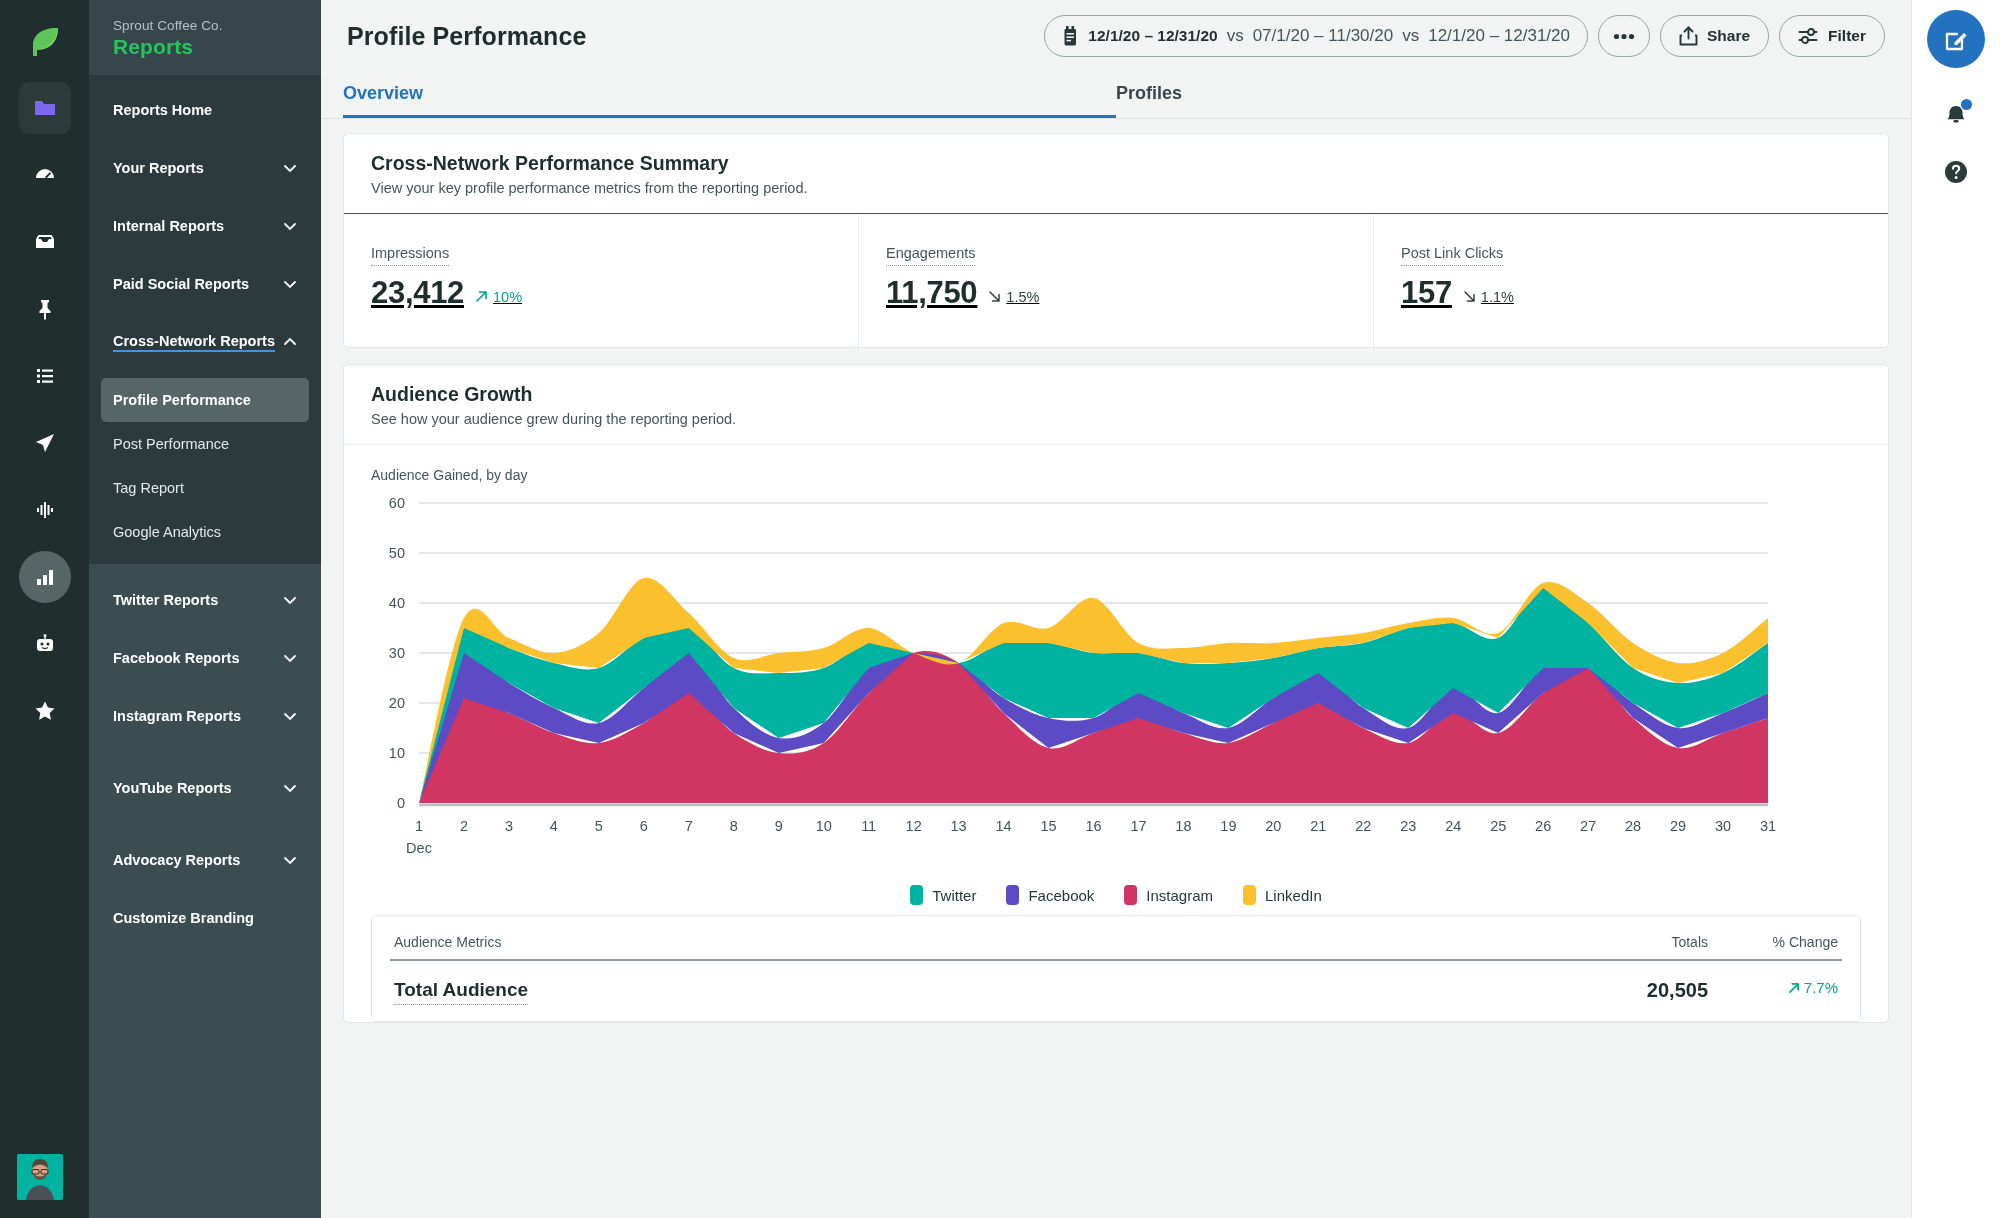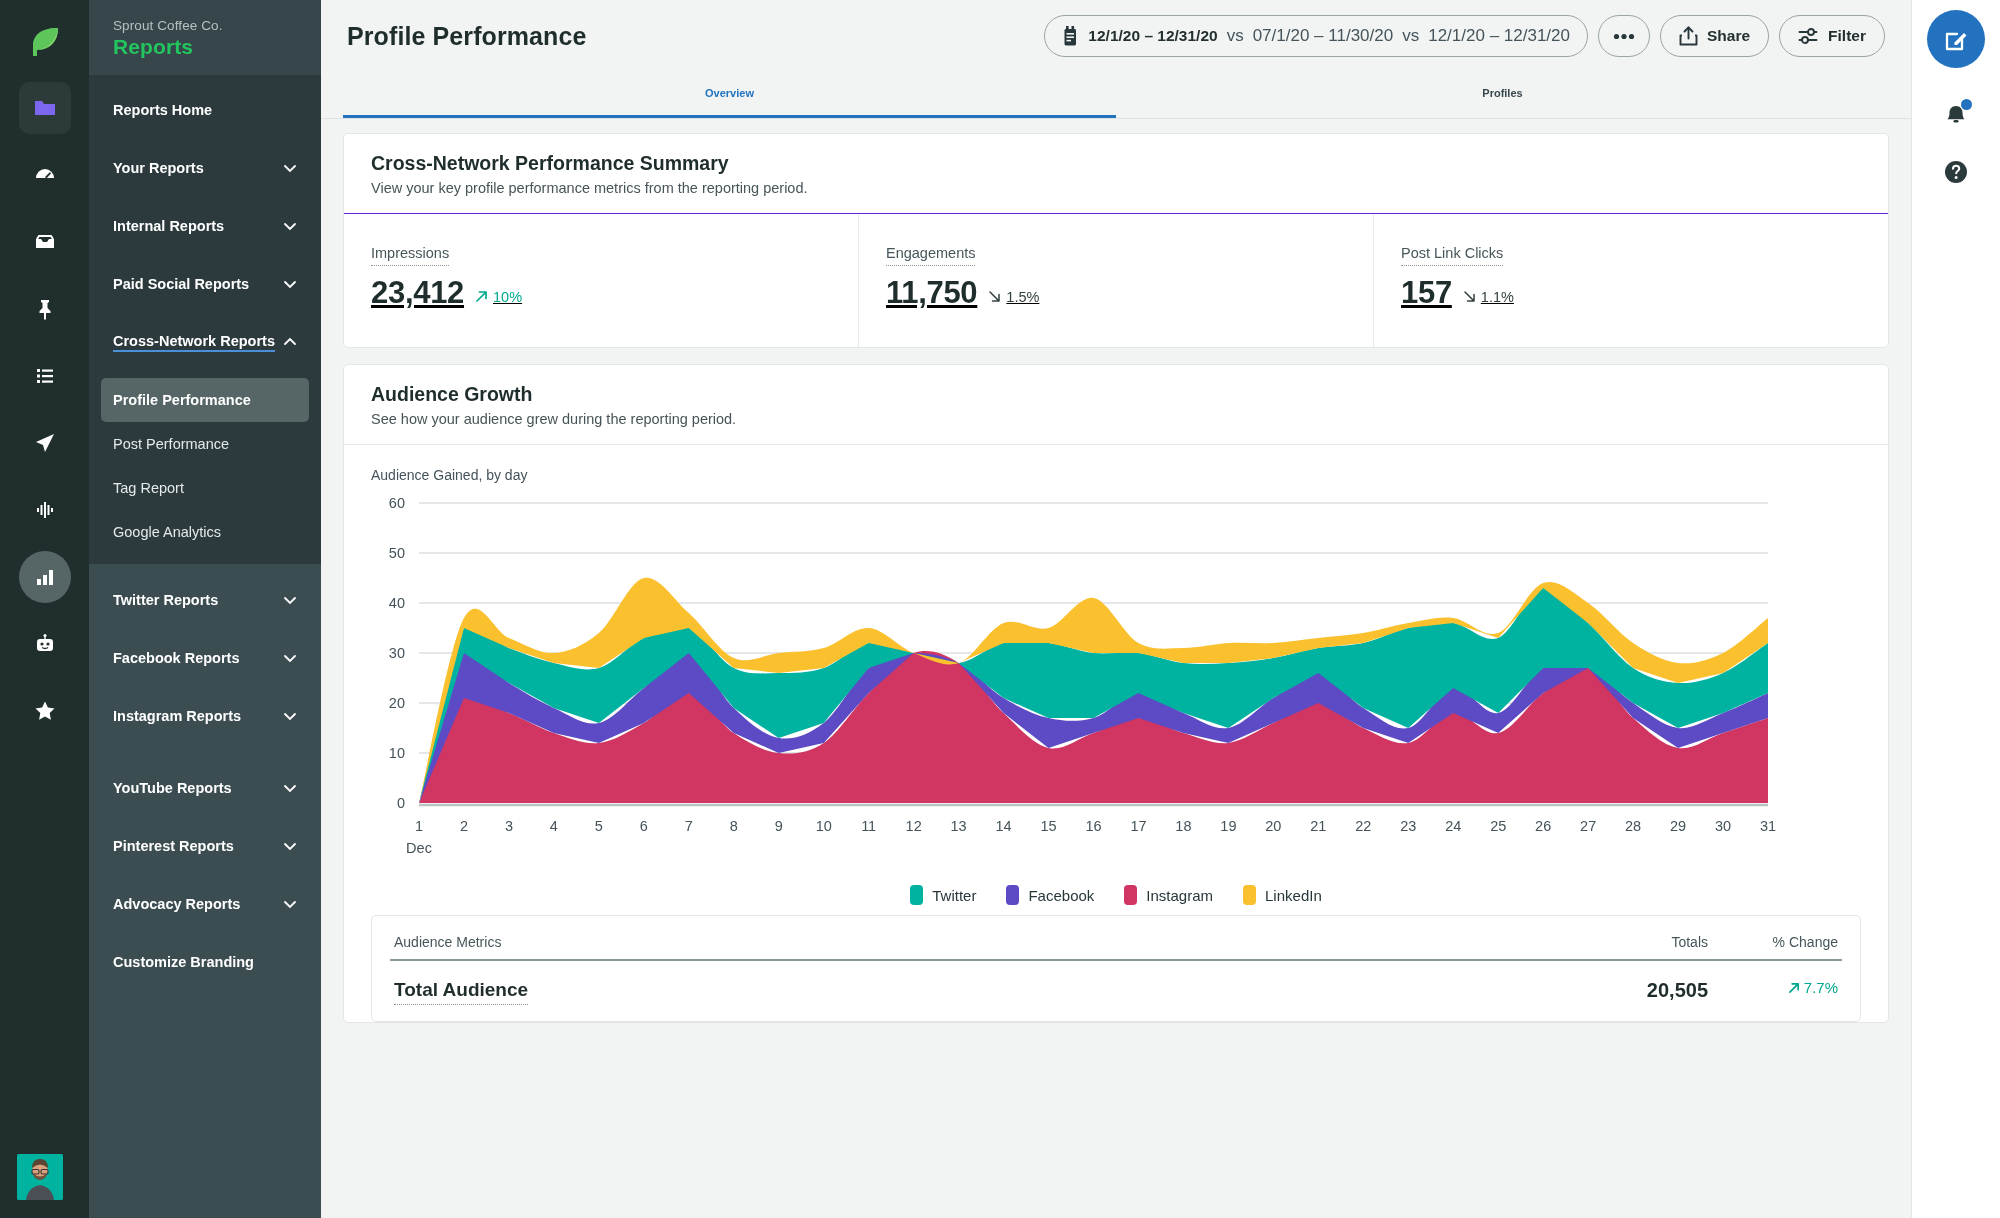--- a/index.html
+++ b/index.html
@@ -86,21 +86,21 @@
     padding: 0 17px; gap: 9px; cursor: pointer; color:#27373a;
   }
   .pill .primary-range { font-size: 15.5px; font-weight: bold; color: #23302f; }
   .pill .cmp-range { font-size: 17px; color: #45545a; }
   .pill-btn { height: 42px; min-width: 42px; border: 1px solid #9aa5a5; border-radius: 21px;
     background: #f2f4f4; display: flex; align-items: center; justify-content: center;
     padding: 0 18px; gap: 9px; cursor: pointer; font-size: 15.5px; font-weight: bold; color: #23302f; }
 
   
   .tabs { display: flex; background: #f2f4f4; border-bottom: 1px solid #dfe3e3; flex: 0 0 44px; padding: 0 22px;}
-  .tab { flex: 1 1 0; text-align: center; font-size: 11px; font-weight: bold;
+  .tab { flex: 1 1 0; font-size: 18px; font-weight: bold;
     color: #37474d; line-height: 43px; cursor: pointer; }
   .tab.active { color: #2272bf; border-bottom: 3px solid #2272bf; }
 
   
   .content { flex: 1 1 auto; overflow: hidden; padding: 14px 22px 0 22px; }
   .card { background: #fff; border: 1px solid #e2e6e6; border-radius: 5px; margin-bottom: 16px; }
   .card-head { padding: 18px 27px 17px 27px; }
   .card-title { font-size: 19.5px; font-weight: bold; color: #1f2d2d; margin-bottom: 5px; }
   .card-sub { font-size: 14.5px; color: #475457; }
 
@@ -330,26 +330,20 @@
       </div>
       <div class="sb-spacer"></div>
       <div class="sb-spacer"></div>
       <div class="sb-item">
         <span>YouTube Reports</span>
         <svg class="chev" viewBox="0 0 14 14">
             <path d="M2 5l5 5 5-5" stroke="#fff" stroke-width="1.8" fill="none" stroke-linecap="round"></path>
           </svg>
       </div>
       <div class="sb-spacer"></div>
-      <div class="sb-item">
-        <span>Pinterest Reports</span>
-        <svg class="chev" viewBox="0 0 14 14">
-            <path d="M2 5l5 5 5-5" stroke="#fff" stroke-width="1.8" fill="none" stroke-linecap="round"></path>
-          </svg>
-      </div>
       <div class="sb-spacer"></div>
       <div class="sb-item">
         <span>Advocacy Reports</span>
         <svg class="chev" viewBox="0 0 14 14">
             <path d="M2 5l5 5 5-5" stroke="#fff" stroke-width="1.8" fill="none" stroke-linecap="round"></path>
           </svg>
       </div>
       <div class="sb-spacer"></div>
       <div class="sb-item">
         <span>Customize Branding</span>

